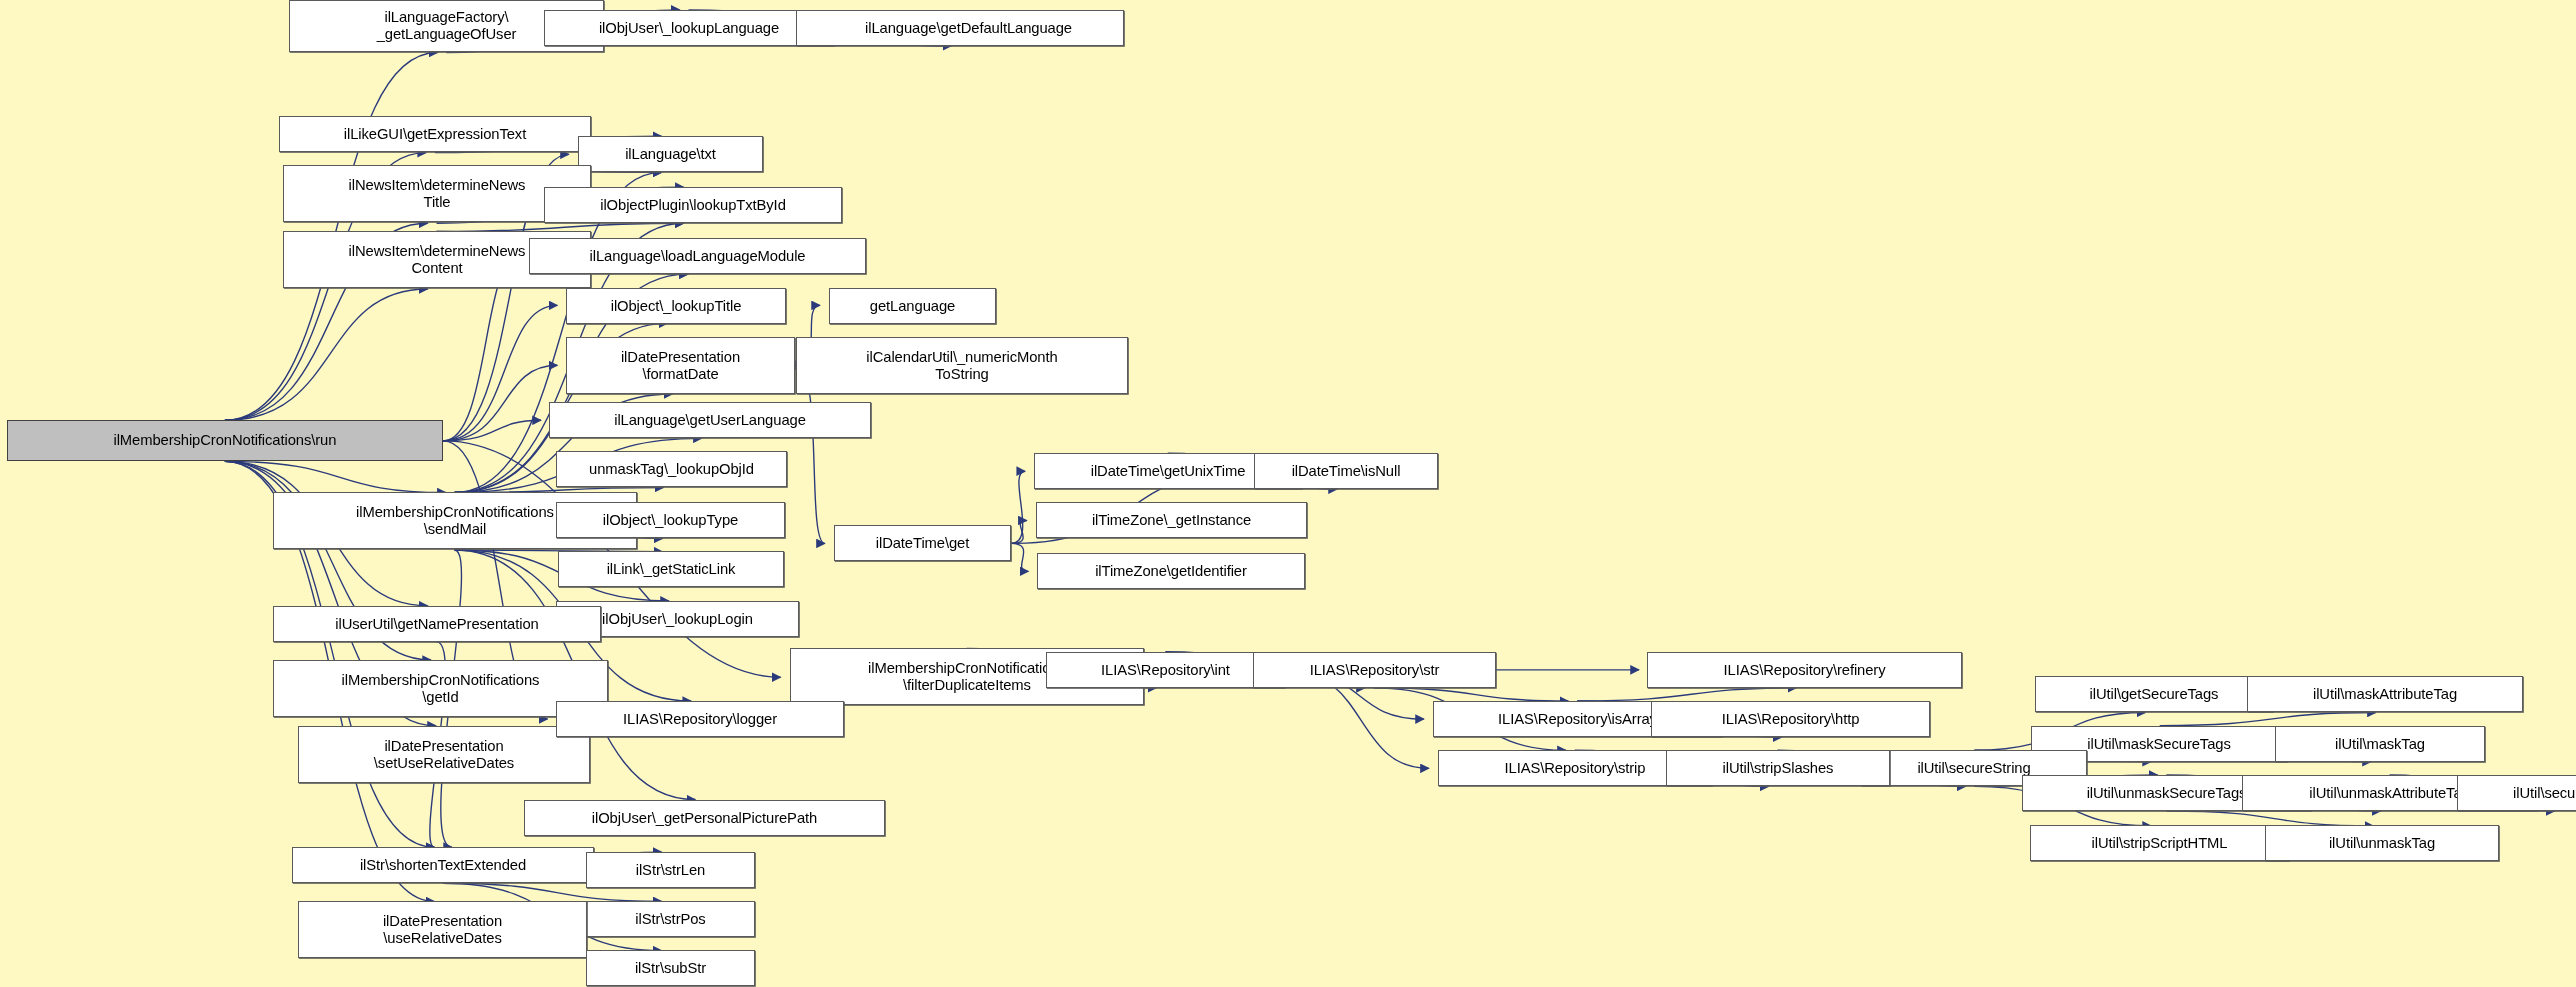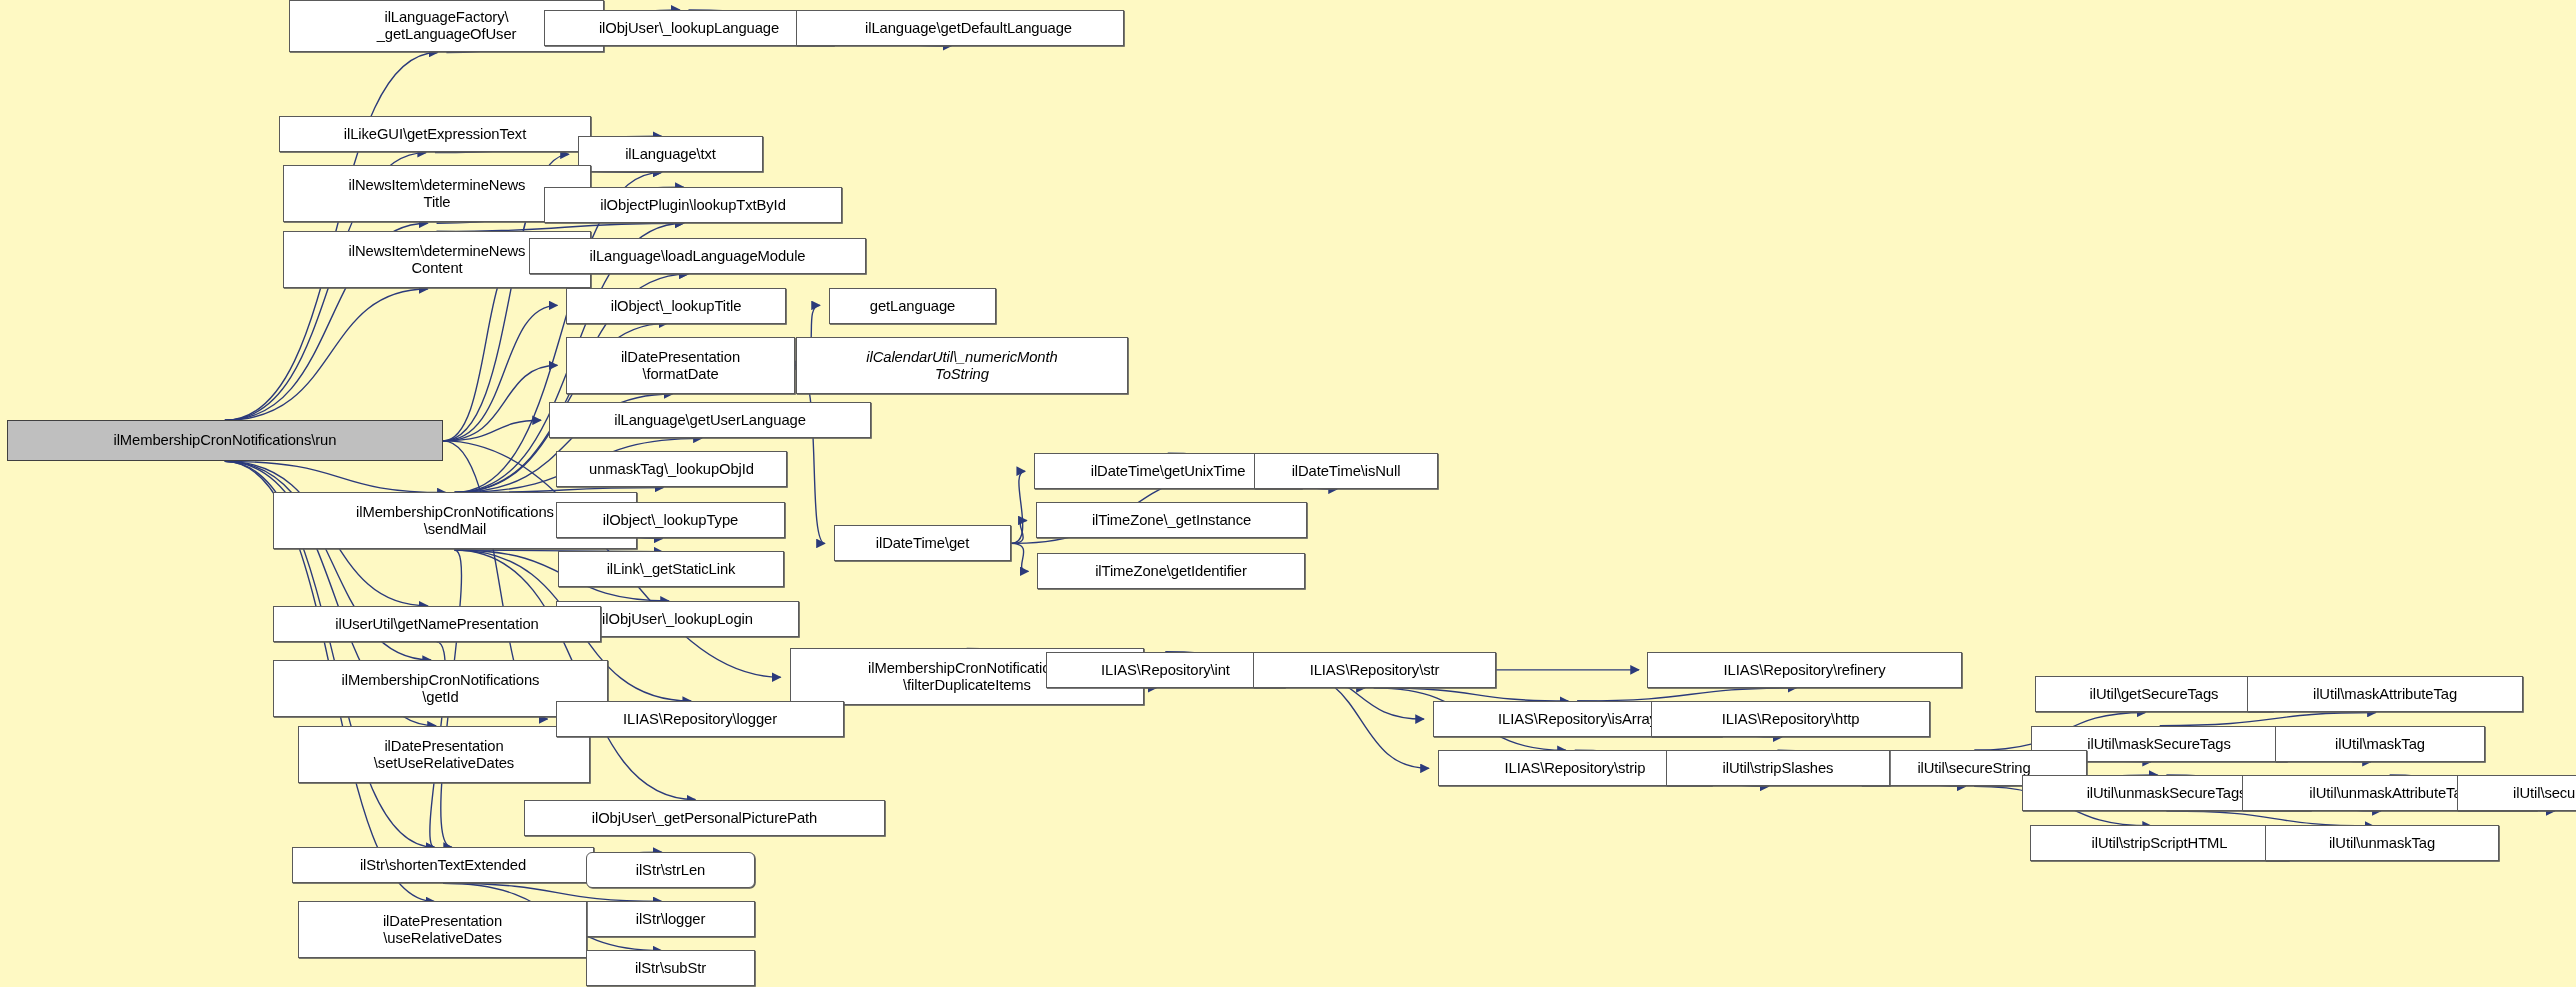--- a/index.html
+++ b/index.html
@@ -140,21 +140,21 @@
       <div class="node thick" style="left: 283px; top: 165px; width: 308px; height: 57px;">ilNewsItem\determineNews
 Title</div>
       <div class="node thick" style="left: 544px; top: 187px; width: 298px; height: 36px;">ilObjectPlugin\lookupTxtById</div>
       <div class="node thick" style="left: 283px; top: 231px; width: 308px; height: 57px;">ilNewsItem\determineNews
 Content</div>
       <div class="node thick" style="left: 529px; top: 238px; width: 337px; height: 36px;">ilLanguage\loadLanguageModule</div>
       <div class="node thick" style="left: 566px; top: 288px; width: 220px; height: 36px;">ilObject\_lookupTitle</div>
       <div class="node thick" style="left: 829px; top: 288px; width: 167px; height: 36px;">getLanguage</div>
       <div class="node thick" style="left: 566px; top: 337px; width: 229px; height: 57px;">ilDatePresentation
 \formatDate</div>
-      <div class="node thick" style="left: 796px; top: 337px; width: 332px; height: 57px; font-style: italic;">ilCalendarUtil\_numericMonth
+      <div class="node thick" style="left: 796px; top: 337px; width: 332px; height: 57px;">ilCalendarUtil\_numericMonth
 ToString</div>
       <div class="node thick" style="left: 549px; top: 402px; width: 322px; height: 36px;">ilLanguage\getUserLanguage</div>
       <div class="node thick" style="left: 556px; top: 451px; width: 231px; height: 36px;">unmaskTag\_lookupObjId</div>
       <div class="node thick" style="left: 1034px; top: 453px; width: 268px; height: 36px;">ilDateTime\getUnixTime</div>
       <div class="node thick" style="left: 1254px; top: 453px; width: 184px; height: 36px;">ilDateTime\isNull</div>
       <div class="node root" style="left: 6.9px; top: 420px; width: 436px; height: 41px;">ilMembershipCronNotifications\run</div>
       <div class="node thick" style="left: 273px; top: 492px; width: 364px; height: 57px;">ilMembershipCronNotifications
 \sendMail</div>
       <div class="node thick" style="left: 556px; top: 502px; width: 229px; height: 36px;">ilObject\_lookupType</div>
       <div class="node thick" style="left: 1036px; top: 502px; width: 271px; height: 36px;">ilTimeZone\_getInstance</div>
@@ -182,20 +182,20 @@
       <div class="node thick" style="left: 1861px; top: 750px; width: 226px; height: 36px;">ilUtil\secureString</div>
       <div class="node thick" style="left: 1438px; top: 750px; width: 274px; height: 36px;">ILIAS\Repository\strip</div>
       <div class="node thick" style="left: 1666px; top: 750px; width: 224px; height: 36px;">ilUtil\stripSlashes</div>
       <div class="node thick" style="left: 2022px; top: 775px; width: 289px; height: 36px;">ilUtil\unmaskSecureTags</div>
       <div class="node thick" style="left: 2242px; top: 775px; width: 295px; height: 36px;">ilUtil\unmaskAttributeTag</div>
       <div class="node thick" style="left: 2457px; top: 775px; width: 214px; height: 36px;">ilUtil\secureLink</div>
       <div class="node thick" style="left: 2030px; top: 825px; width: 259px; height: 36px;">ilUtil\stripScriptHTML</div>
       <div class="node thick" style="left: 2265px; top: 825px; width: 234px; height: 36px;">ilUtil\unmaskTag</div>
       <div class="node thick" style="left: 524px; top: 800px; width: 361px; height: 36px;">ilObjUser\_getPersonalPicturePath</div>
       <div class="node thick" style="left: 292px; top: 847px; width: 302px; height: 36px;">ilStr\shortenTextExtended</div>
-      <div class="node thick" style="left: 586px; top: 852px; width: 169px; height: 36px; border-radius: 6px;">ilStr\strLen</div>
-      <div class="node thick" style="left: 586px; top: 901px; width: 169px; height: 36px;">ilStr\logger</div>
+      <div class="node thick" style="left: 586px; top: 852px; width: 169px; height: 36px;">ilStr\strLen</div>
+      <div class="node thick" style="left: 586px; top: 901px; width: 169px; height: 36px;">ilStr\strPos</div>
       <div class="node thick" style="left: 298px; top: 901px; width: 289px; height: 57px;">ilDatePresentation
 \useRelativeDates</div>
       <div class="node thick" style="left: 586px; top: 950px; width: 169px; height: 36px;">ilStr\subStr</div>
     </div>
 </div>
 
 
 </body></html>

